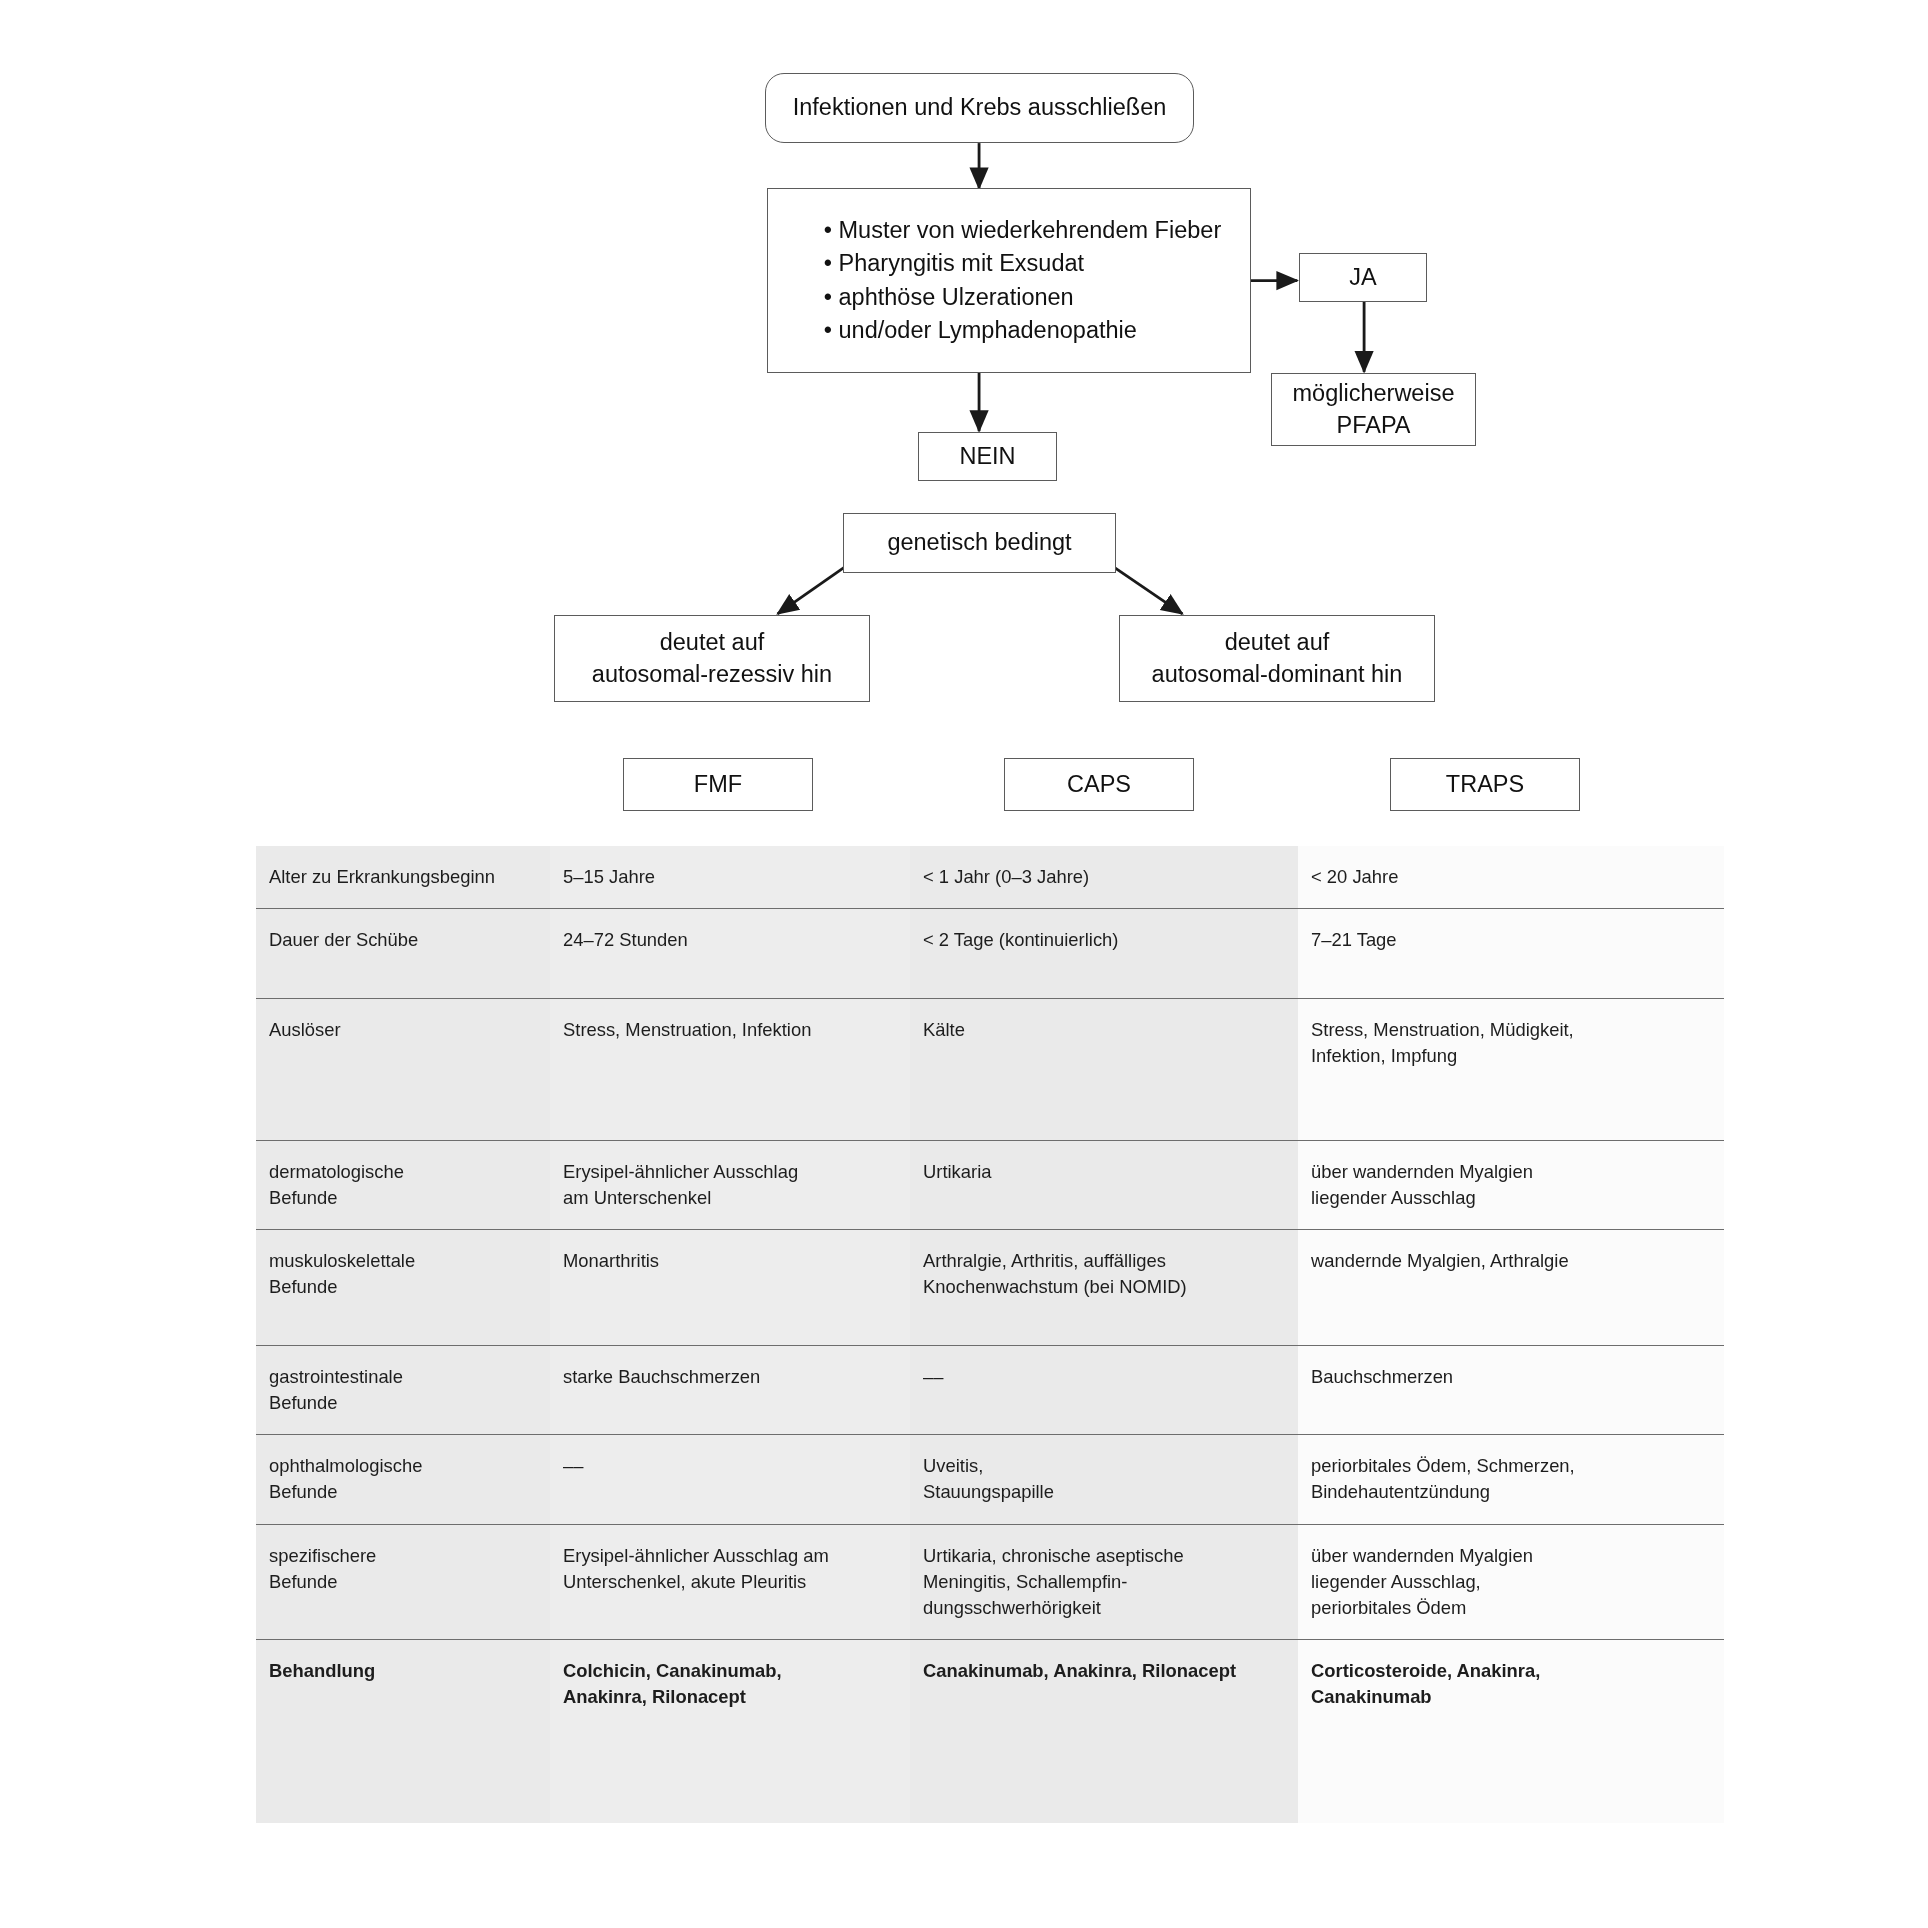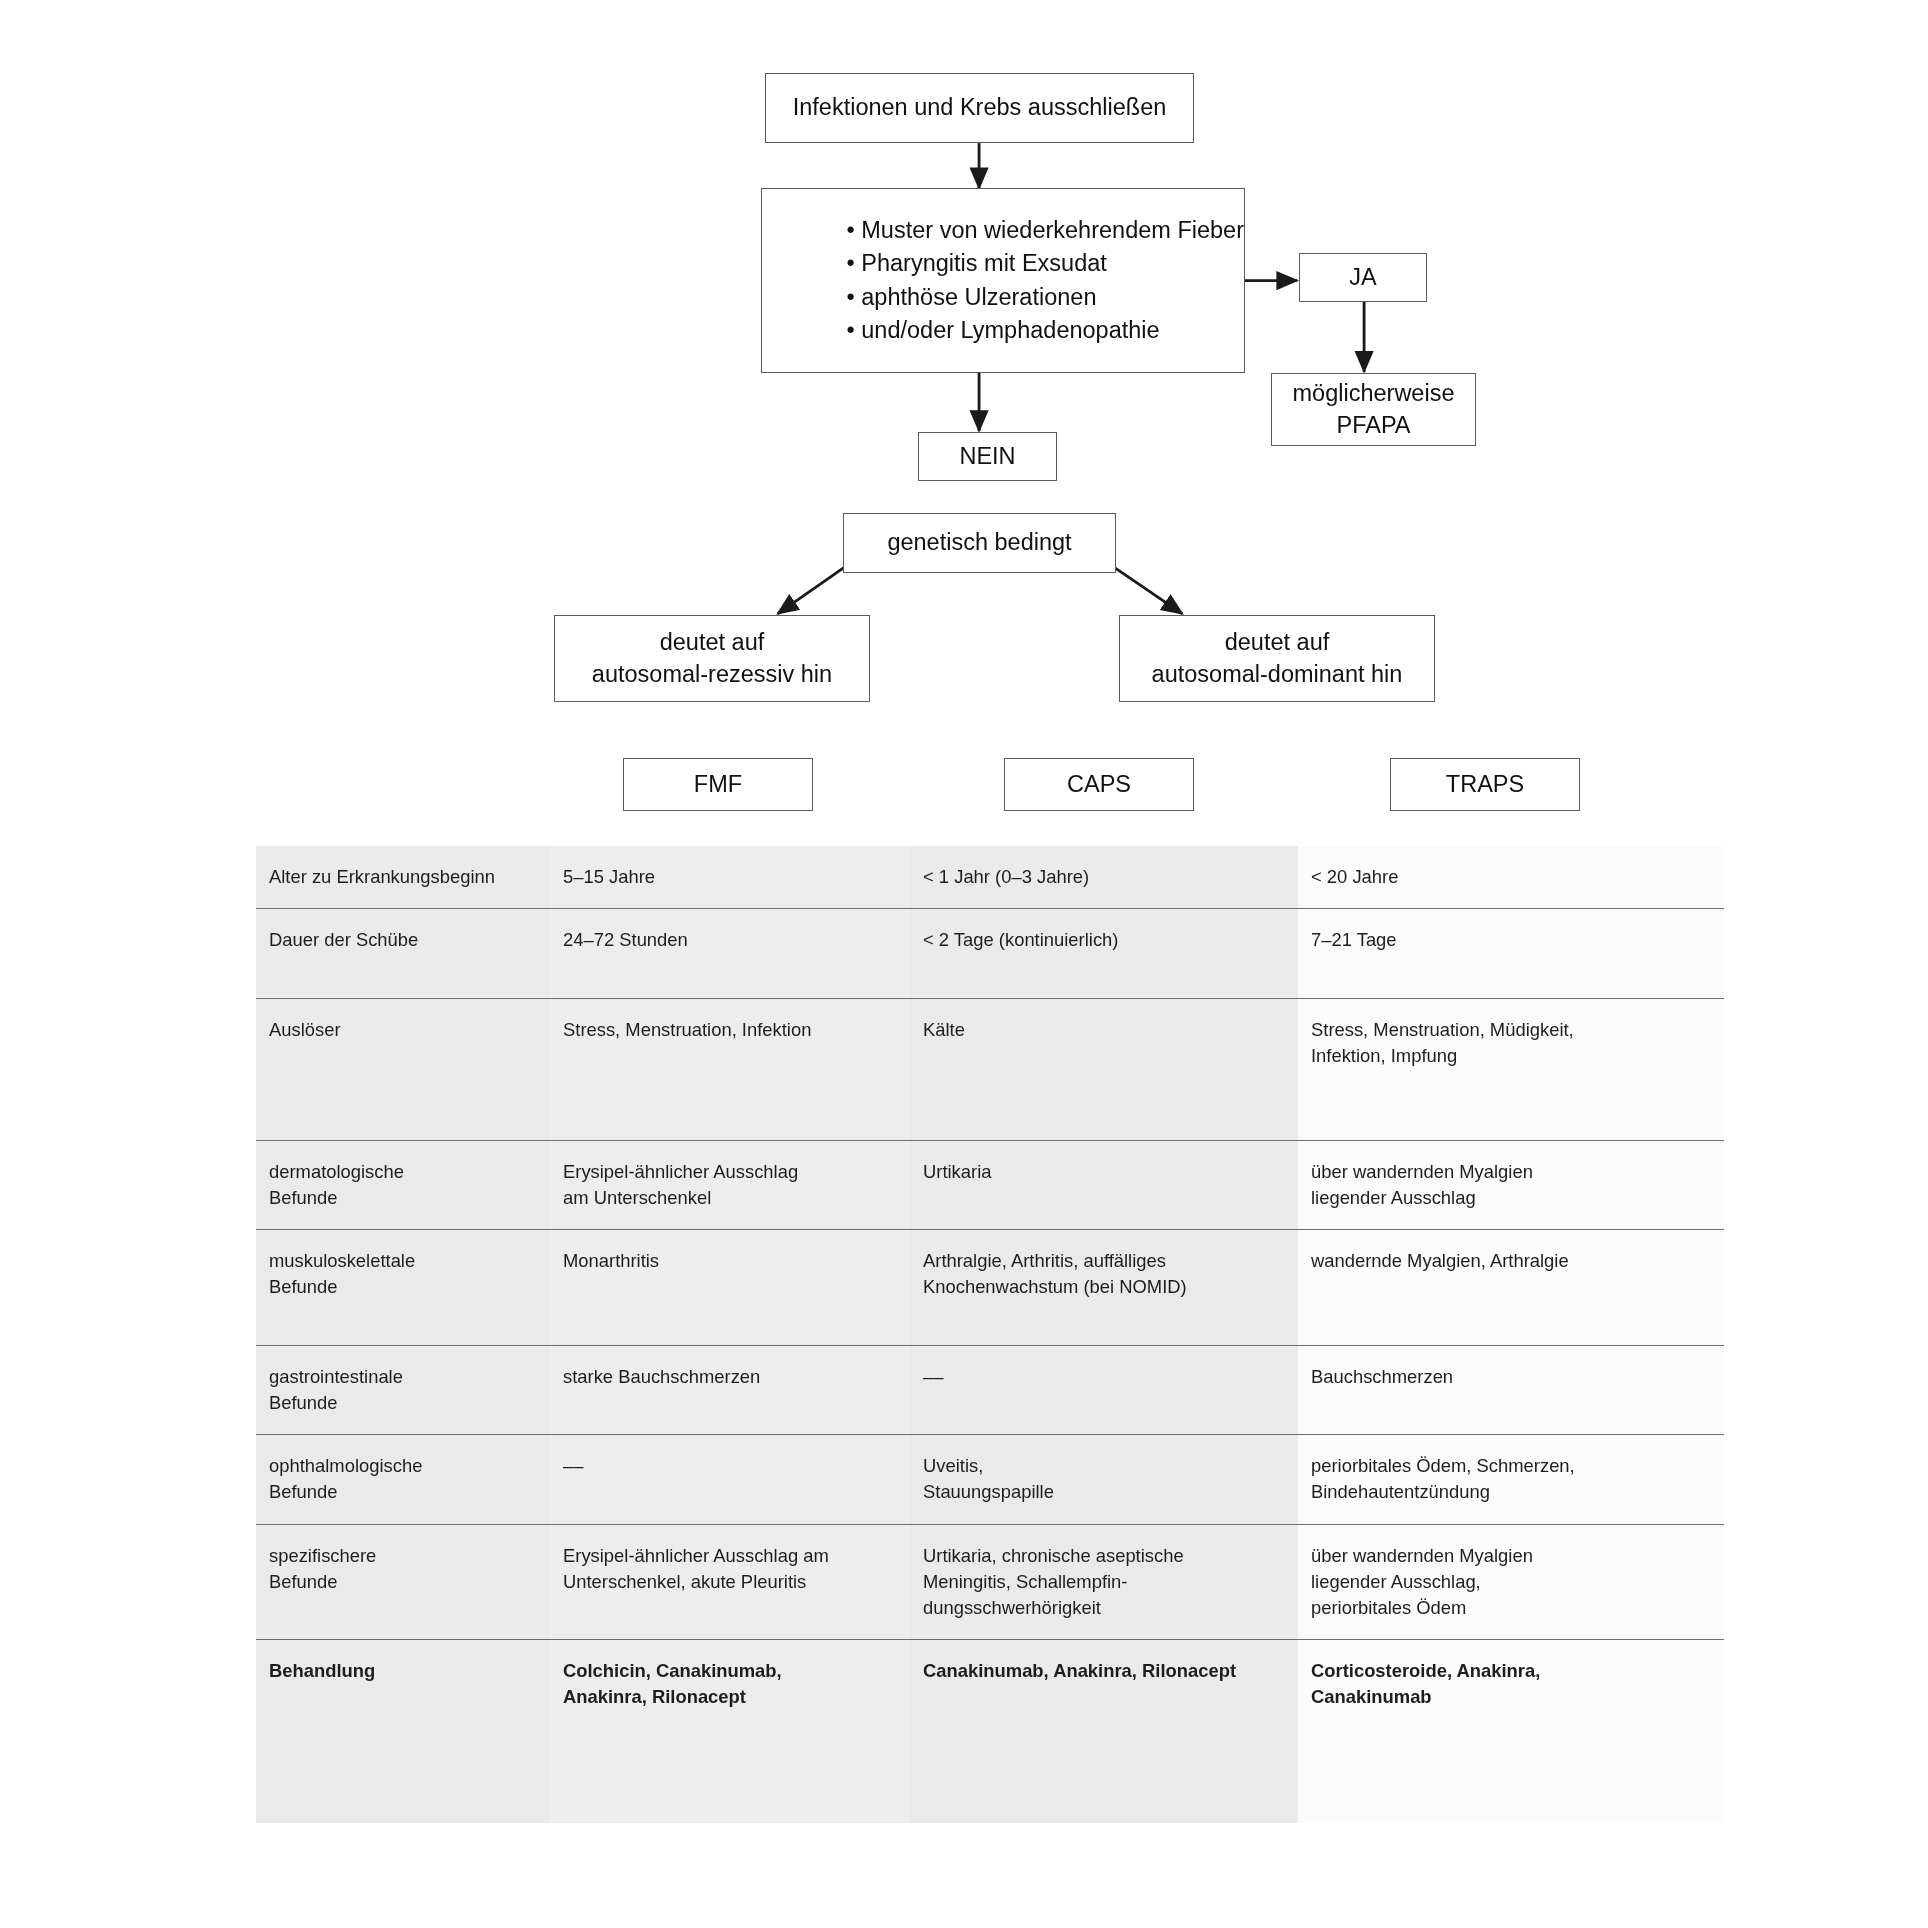--- a/index.html
+++ b/index.html
@@ -31,23 +31,24 @@
     background: #ffffff;
     display: flex;
     align-items: center;
     justify-content: center;
     text-align: center;
     font-size: 23.5px;
     line-height: 1.32;
     color: #111;
   }
   .fc-box.left-align {
-    justify-content: flex-end;
+    justify-content: center;
     text-align: left;
     padding-left: 27px;
+    margin-left: 6px;
   }
   .fc-list {
     font-size: 23.5px;
     line-height: 1.42;
   }
   .fc-list div { white-space: nowrap; }
 
   svg.fc-svg {
     position: absolute;
     left: 0; top: 0;
@@ -107,21 +108,21 @@
 
     <line x1="1040" y1="395" x2="1040" y2="458" stroke="#1a1a1a" stroke-width="3" marker-end="url(#arrowhead)"></line>
 
     <line x1="1040" y1="511" x2="1040" y2="534" stroke="#1a1a1a" stroke-width="0"></line>
 
     <line x1="912" y1="592" x2="826" y2="652" stroke="#1a1a1a" stroke-width="3" marker-end="url(#arrowhead)"></line>
 
     <line x1="1168" y1="592" x2="1256" y2="652" stroke="#1a1a1a" stroke-width="3" marker-end="url(#arrowhead)"></line>
   </svg>
 
-  <div class="fc-box" style="left:765px; top:73px; width:429px; height:70px;">
+  <div class="fc-box" style="left:765px; top:73px; width:429px; height:70px;border-radius:19px;">
     <span>Infektionen und Krebs ausschließen</span>
   </div>
 
   <div class="fc-box left-align" style="left:761px; top:188px; width:484px; height:185px;">
     <div class="fc-list">
       <div>• Muster von wiederkehrendem Fieber</div>
       <div>• Pharyngitis mit Exsudat</div>
       <div>• aphthöse Ulzerationen</div>
       <div>• und/oder Lymphadenopathie</div>
     </div>

